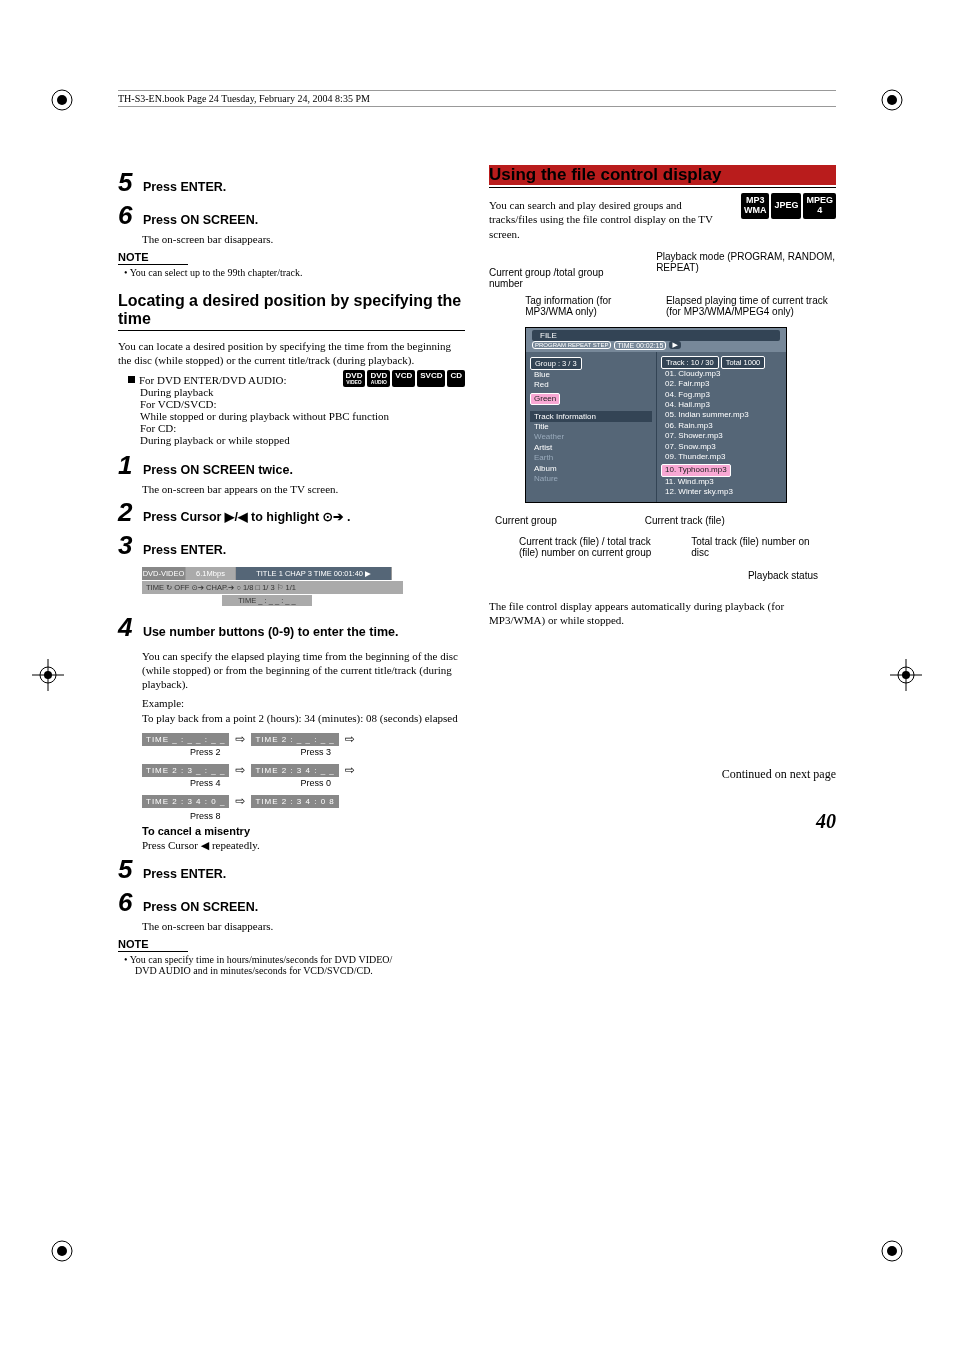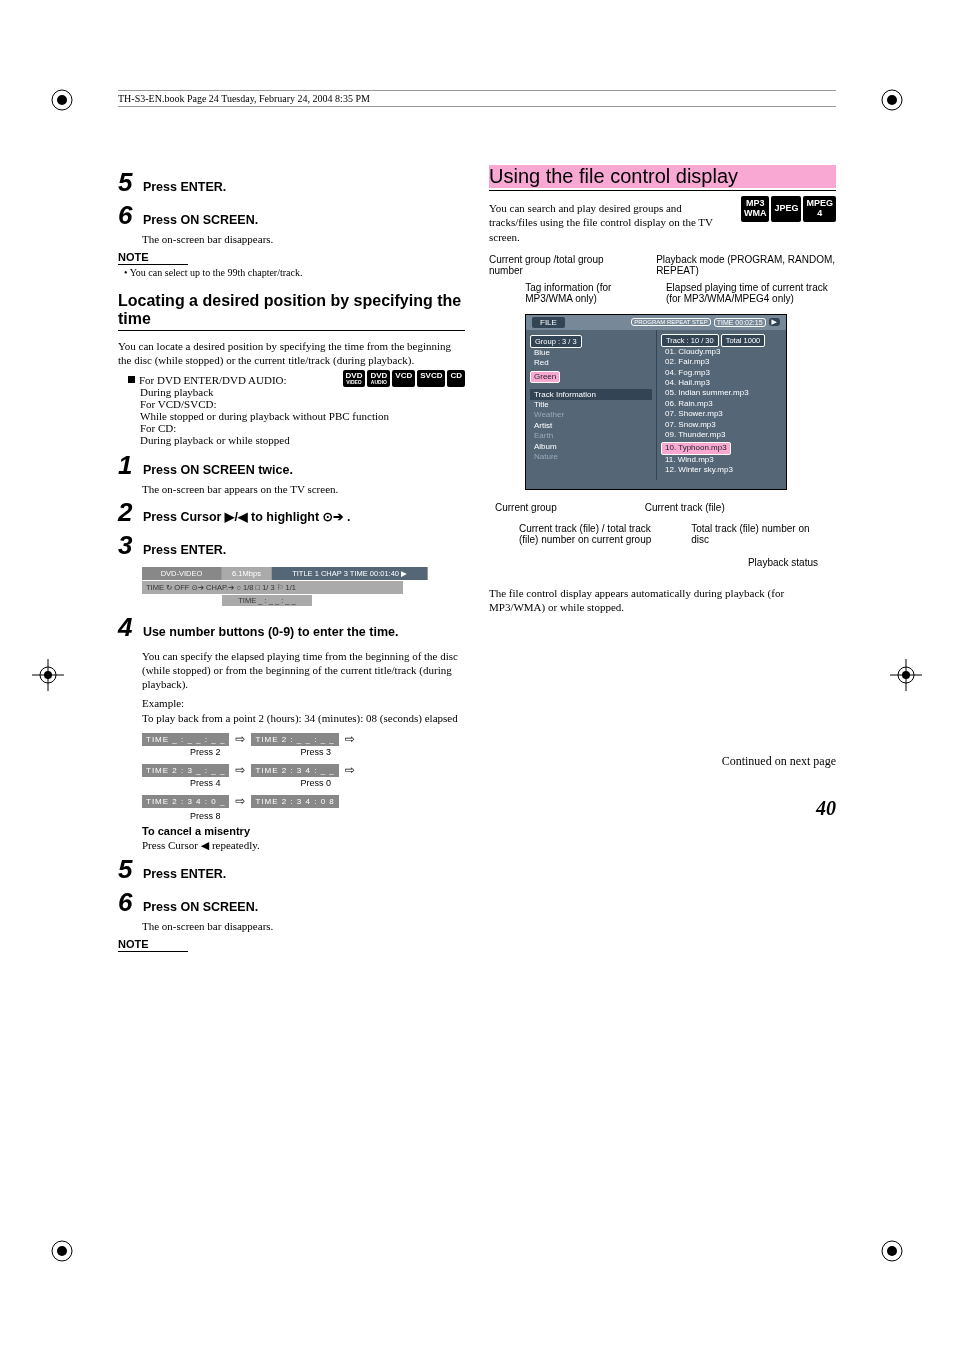--- a/index.html
+++ b/index.html
@@ -24,43 +24,43 @@
   .sub-bullet { margin-left: 10px; font-size: 11px; margin-top: 6px; }
   .sub-bullet .sq { display: inline-block; width: 7px; height: 7px; background: #000; margin-right: 4px; vertical-align: 1px; }
   .disc-indent { margin-left: 22px; font-size: 11px; }
   .icon-strip { display: inline-flex; gap: 2px; float: right; margin-top: -4px; }
   .disc-icon { background: #000; color: #fff; font-family: Arial; font-size: 8px; font-weight: bold; padding: 2px 3px; text-align: center; line-height: 1; border-radius: 2px; }
   .dvd-block { display: flex; flex-direction: column; align-items: center; justify-content: center; }
   .time-bar { background: #888; color: #fff; font-family: Arial; font-size: 8px; padding: 2px 4px; display: inline-block; letter-spacing: 1px; }
   .ex-row { display: flex; align-items: center; gap: 6px; margin-top: 6px; font-size: 10px; }
   .arrow { font-size: 12px; }
   .press-label { font-family: Arial, sans-serif; font-size: 9px; }
-  .main-heading { font-family: Arial, sans-serif; font-weight: 400; font-size: 20px; background: #f9a8d4; }
+  .main-heading { font-family: Arial, sans-serif; font-weight: 700; font-size: 17px; background: #b91c1c; }
   .main-heading-box { border-bottom: 1px solid #000; margin-bottom: 10px; padding-bottom: 2px; }
   .small-sans { font-family: Arial, sans-serif; font-size: 10px; }
   .format-badge { background: #000; color: #fff; font-family: Arial; font-size: 9px; font-weight: bold; padding: 3px 3px; border-radius: 2px; text-align: center; line-height: 1.1; display: inline-flex; flex-direction: column; }
   .badge-row { display: flex; gap: 2px; float: right; margin-top: -48px; }
   .file-display { position: relative; margin: 10px 0 12px 22px; width: 310px; }
   .fd-panel { background: #567; border: 1px solid #000; width: 262px; height: 176px; position: relative; margin-left: 14px; }
-  .fd-header { background: #789; color: #fff; font-family: Arial; font-size: 8px; padding: 2px 6px; display: flex; justify-content: space-between; }
+  .fd-header { background: #789; color: #fff; font-family: Arial; font-size: 8px; padding: 2px 6px; display: flex; justify-content: space-between; flex-direction: column; }
   .fd-content { display: flex; height: 150px; }
   .fd-left { width: 50%; padding: 4px 4px; }
   .fd-right { width: 50%; padding: 4px 4px; border-left: 1px solid #345; }
   .fd-box-head { background: #345; color: #fff; font-family: Arial; font-size: 7.5px; padding: 1px 4px; border-radius: 2px; display: inline-block; }
   .fd-item { font-family: Arial; font-size: 8px; color: #fff; padding-left: 4px; line-height: 1.3; white-space: nowrap; }
   .fd-item.sel { background: #f9a8d4; color: #222; border-radius: 2px; display: inline-block; padding: 0 3px; }
   .fd-section-head { background: #345; color: #fff; font-family: Arial; font-size: 8px; padding: 1px 4px; margin-top: 6px; }
   .reg-mark { position: absolute; width: 36px; height: 36px; }
   .reg-mark svg { width: 100%; height: 100%; }
   .page-num { font-family: "Times New Roman"; font-style: italic; font-weight: bold; font-size: 20px; text-align: right; margin-top: 28px; }
   .cont { font-family: "Times New Roman"; font-size: 12px; text-align: right; margin-top: 140px; }
   .status-bar-area { margin-left: 24px; margin-top: 6px; }
   .status-row1 { display: flex; height: 13px; }
   .status-row1 > div { font-family: Arial; font-size: 7.5px; color: #fff; display: flex; align-items: center; justify-content: center; border-right: 1px solid #999; }
-  .sr-a { background: #888; width: 80px; color: #333; }
+  .sr-a { background: #888; width: 44px; color: #333; }
   .sr-b { background: #aaa; width: 50px; color: #333; }
   .sr-c { background: #567; width: 156px; color: #fff; }
   .status-row2 { display: flex; height: 13px; margin-top: 1px; }
   .status-row2 > div { font-family: Arial; font-size: 7.5px; background: #aaa; color: #333; display: flex; align-items: center; justify-content: center; border-right: 1px solid #fff; }
   .time-under { background: #aaa; color: #333; font-family: Arial; font-size: 7.5px; padding: 1px 6px; width: 90px; text-align: center; margin-left: 80px; margin-top: 1px; }
   .bold-sans { font-family: Arial, sans-serif; font-weight: bold; font-size: 11px; }
 </style>
 </head>
 <body>
 
@@ -185,20 +185,21 @@
       </div>
 
       <div class="indent bold-sans" style="margin-top:4px;">To cancel a misentry</div>
       <div class="indent">Press Cursor ◀ repeatedly.</div>
 
       <div class="step-row"><span class="big-step-num">5</span> <span class="step-text">Press ENTER.</span></div>
       <div class="step-row"><span class="big-step-num">6</span> <span class="step-text">Press ON SCREEN.</span></div>
       <div class="indent">The on-screen bar disappears.</div>
       <div class="note-head">NOTE</div>
       <div class="note-rule"></div>
+      <div class="bullet">• <span>You can specify time in hours/minutes/seconds for DVD VIDEO/</span><br>&nbsp;&nbsp;<span>DVD AUDIO and in minutes/seconds for VCD/SVCD/CD.</span></div>
     </div>
 
     <div class="col">
       <div class="main-heading-box">
         <div class="main-heading">Using the file control display</div>
       </div>
       <div class="body-text" style="width:65%;">You can search and play desired groups and tracks/files using the file control display on the TV screen.</div>
       <div class="badge-row">
         <span class="format-badge">
             <span>MP3</span>
@@ -207,21 +208,21 @@
         <span class="format-badge" style="justify-content:center; padding:6px 3px;">
             <span>JPEG</span>
           </span>
         <span class="format-badge">
             <span>MPEG</span>
             <span>4</span>
           </span>
       </div>
 
       <div style="display:flex; margin-top:10px; gap:20px;">
-        <div class="small-sans" style="width:45%;">Current group /total group number</div>
+        <div class="small-sans" style="width:45%;margin-top:16px;">Current group /total group number</div>
         <div class="small-sans" style="width:55%;">Playback mode (PROGRAM, RANDOM, REPEAT)</div>
       </div>
       <div style="display:flex; margin-top:6px; gap:10px;">
         <div style="width:8%;"></div>
         <div class="small-sans" style="width:40%;">Tag information (for MP3/WMA only)</div>
         <div class="small-sans" style="width:52%;">Elapsed playing time of current track (for MP3/WMA/MPEG4 only)</div>
       </div>
 
       <div class="file-display">
         <div class="fd-panel">

